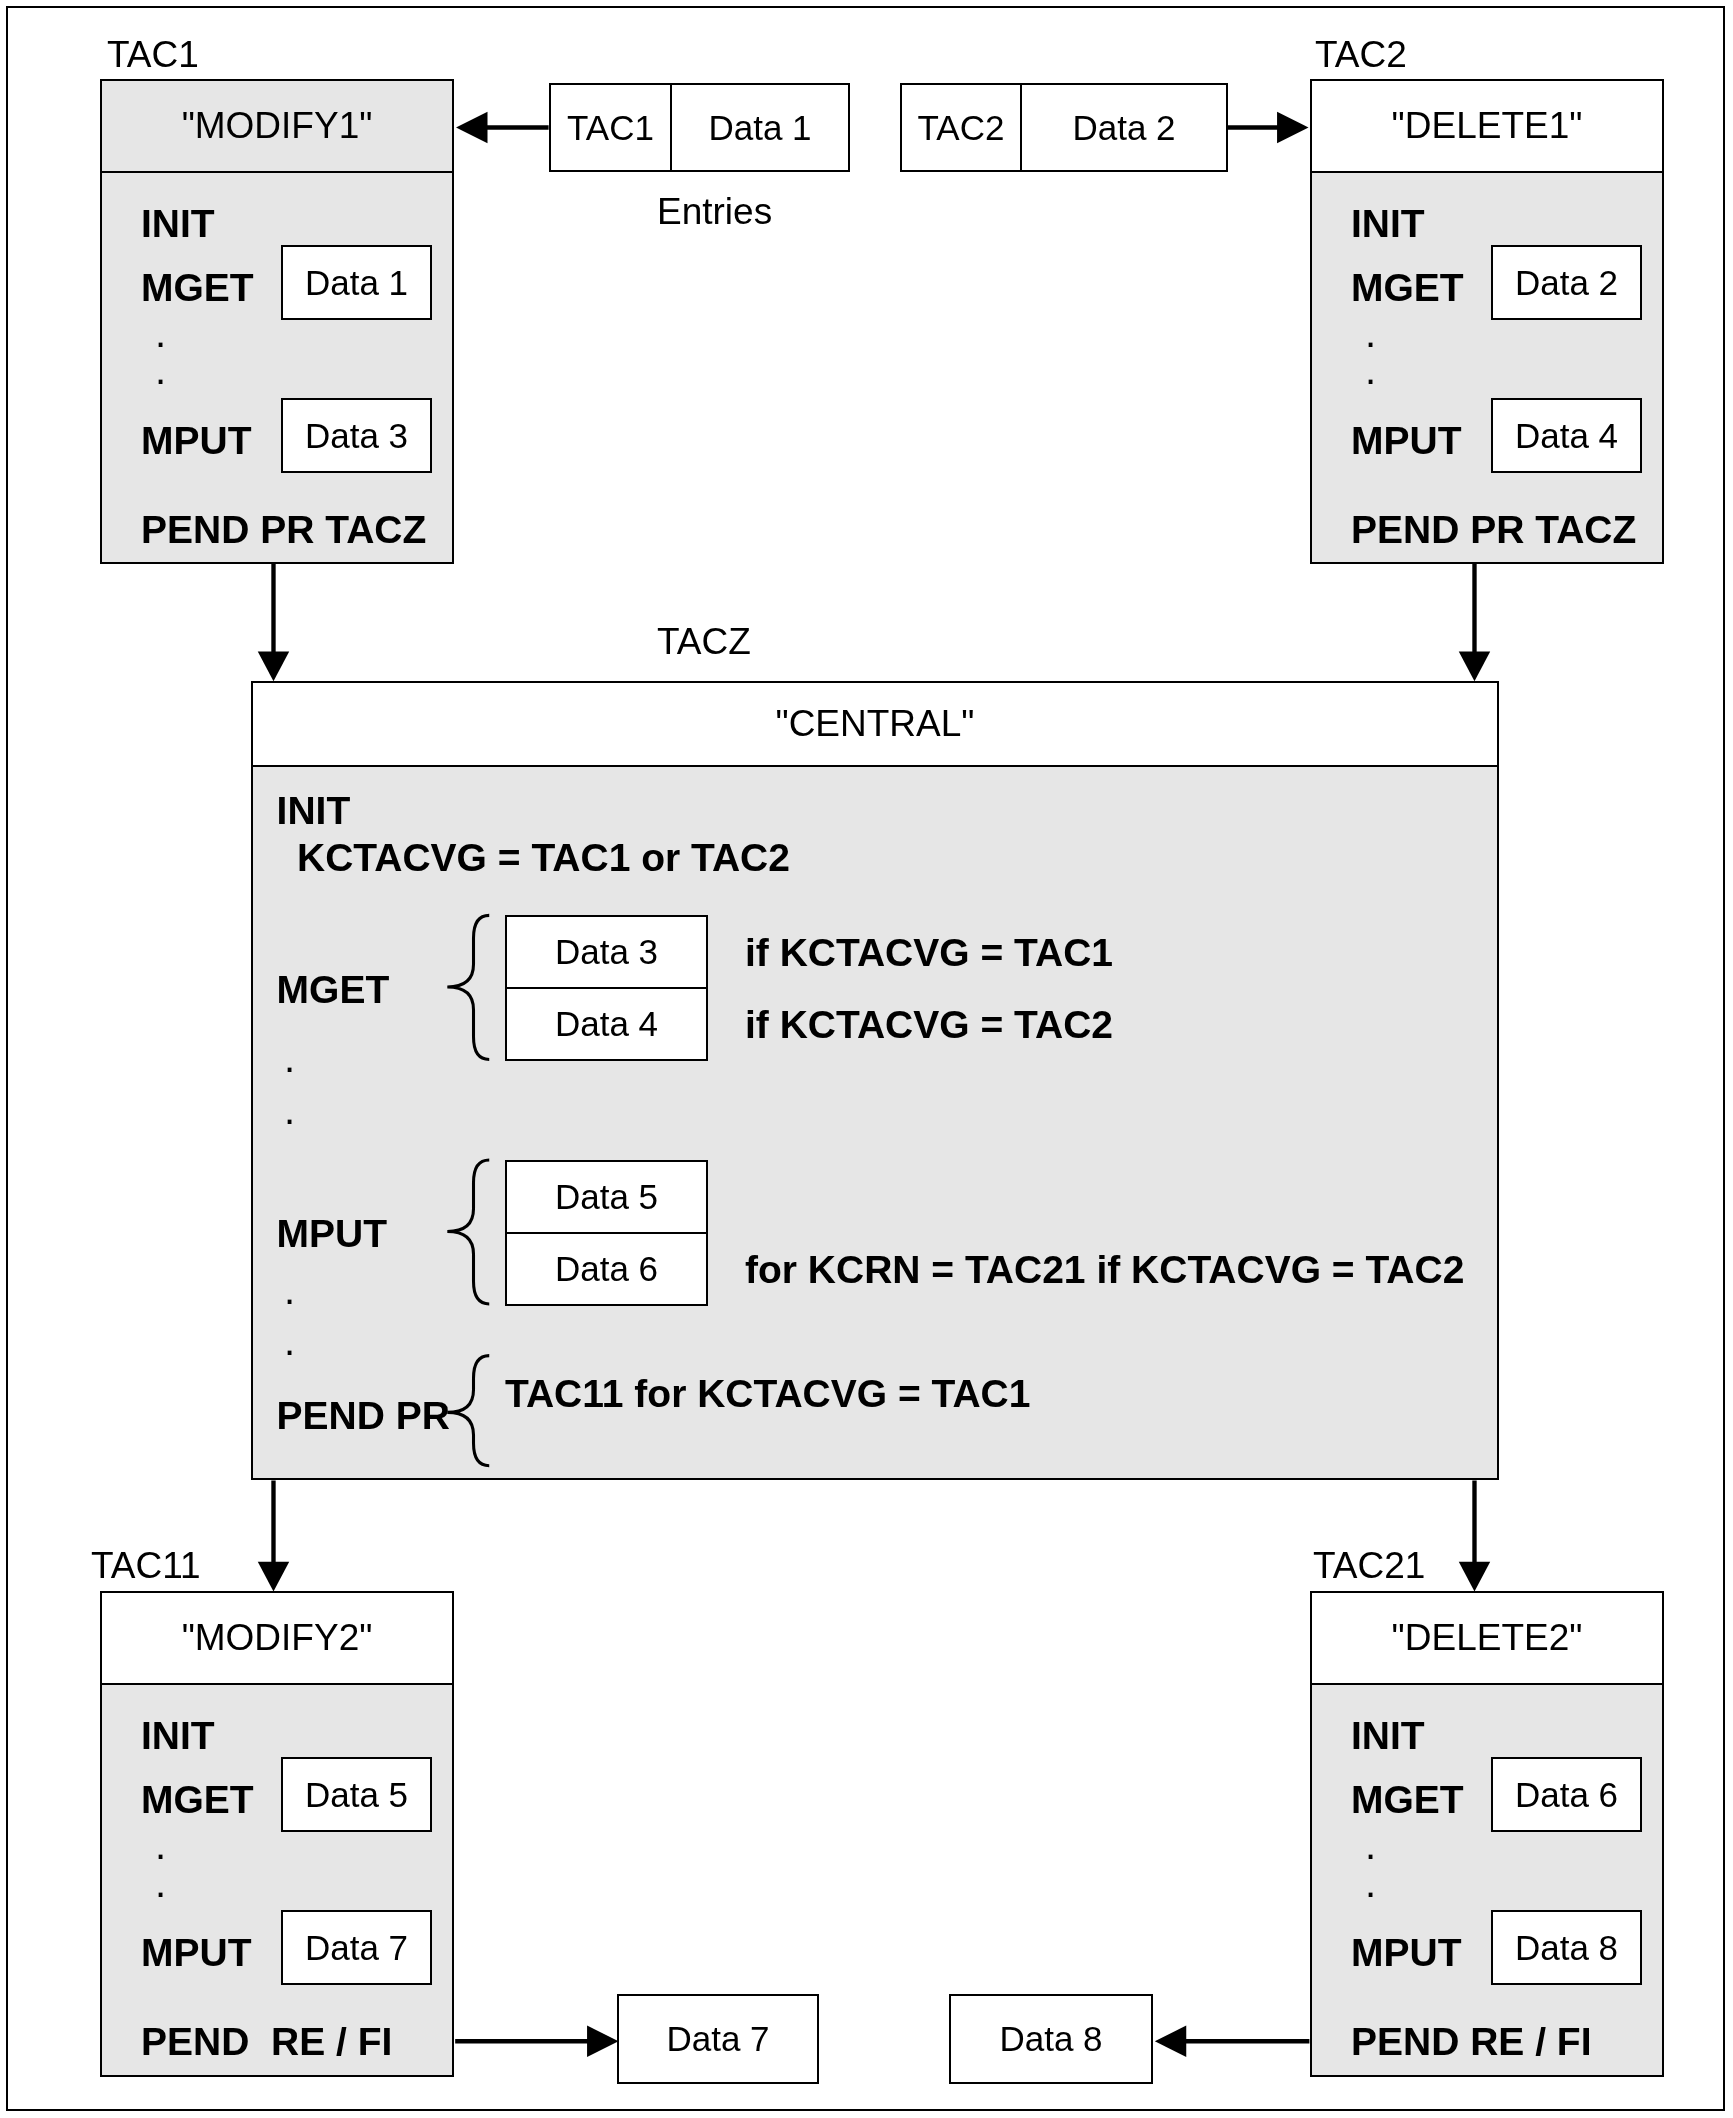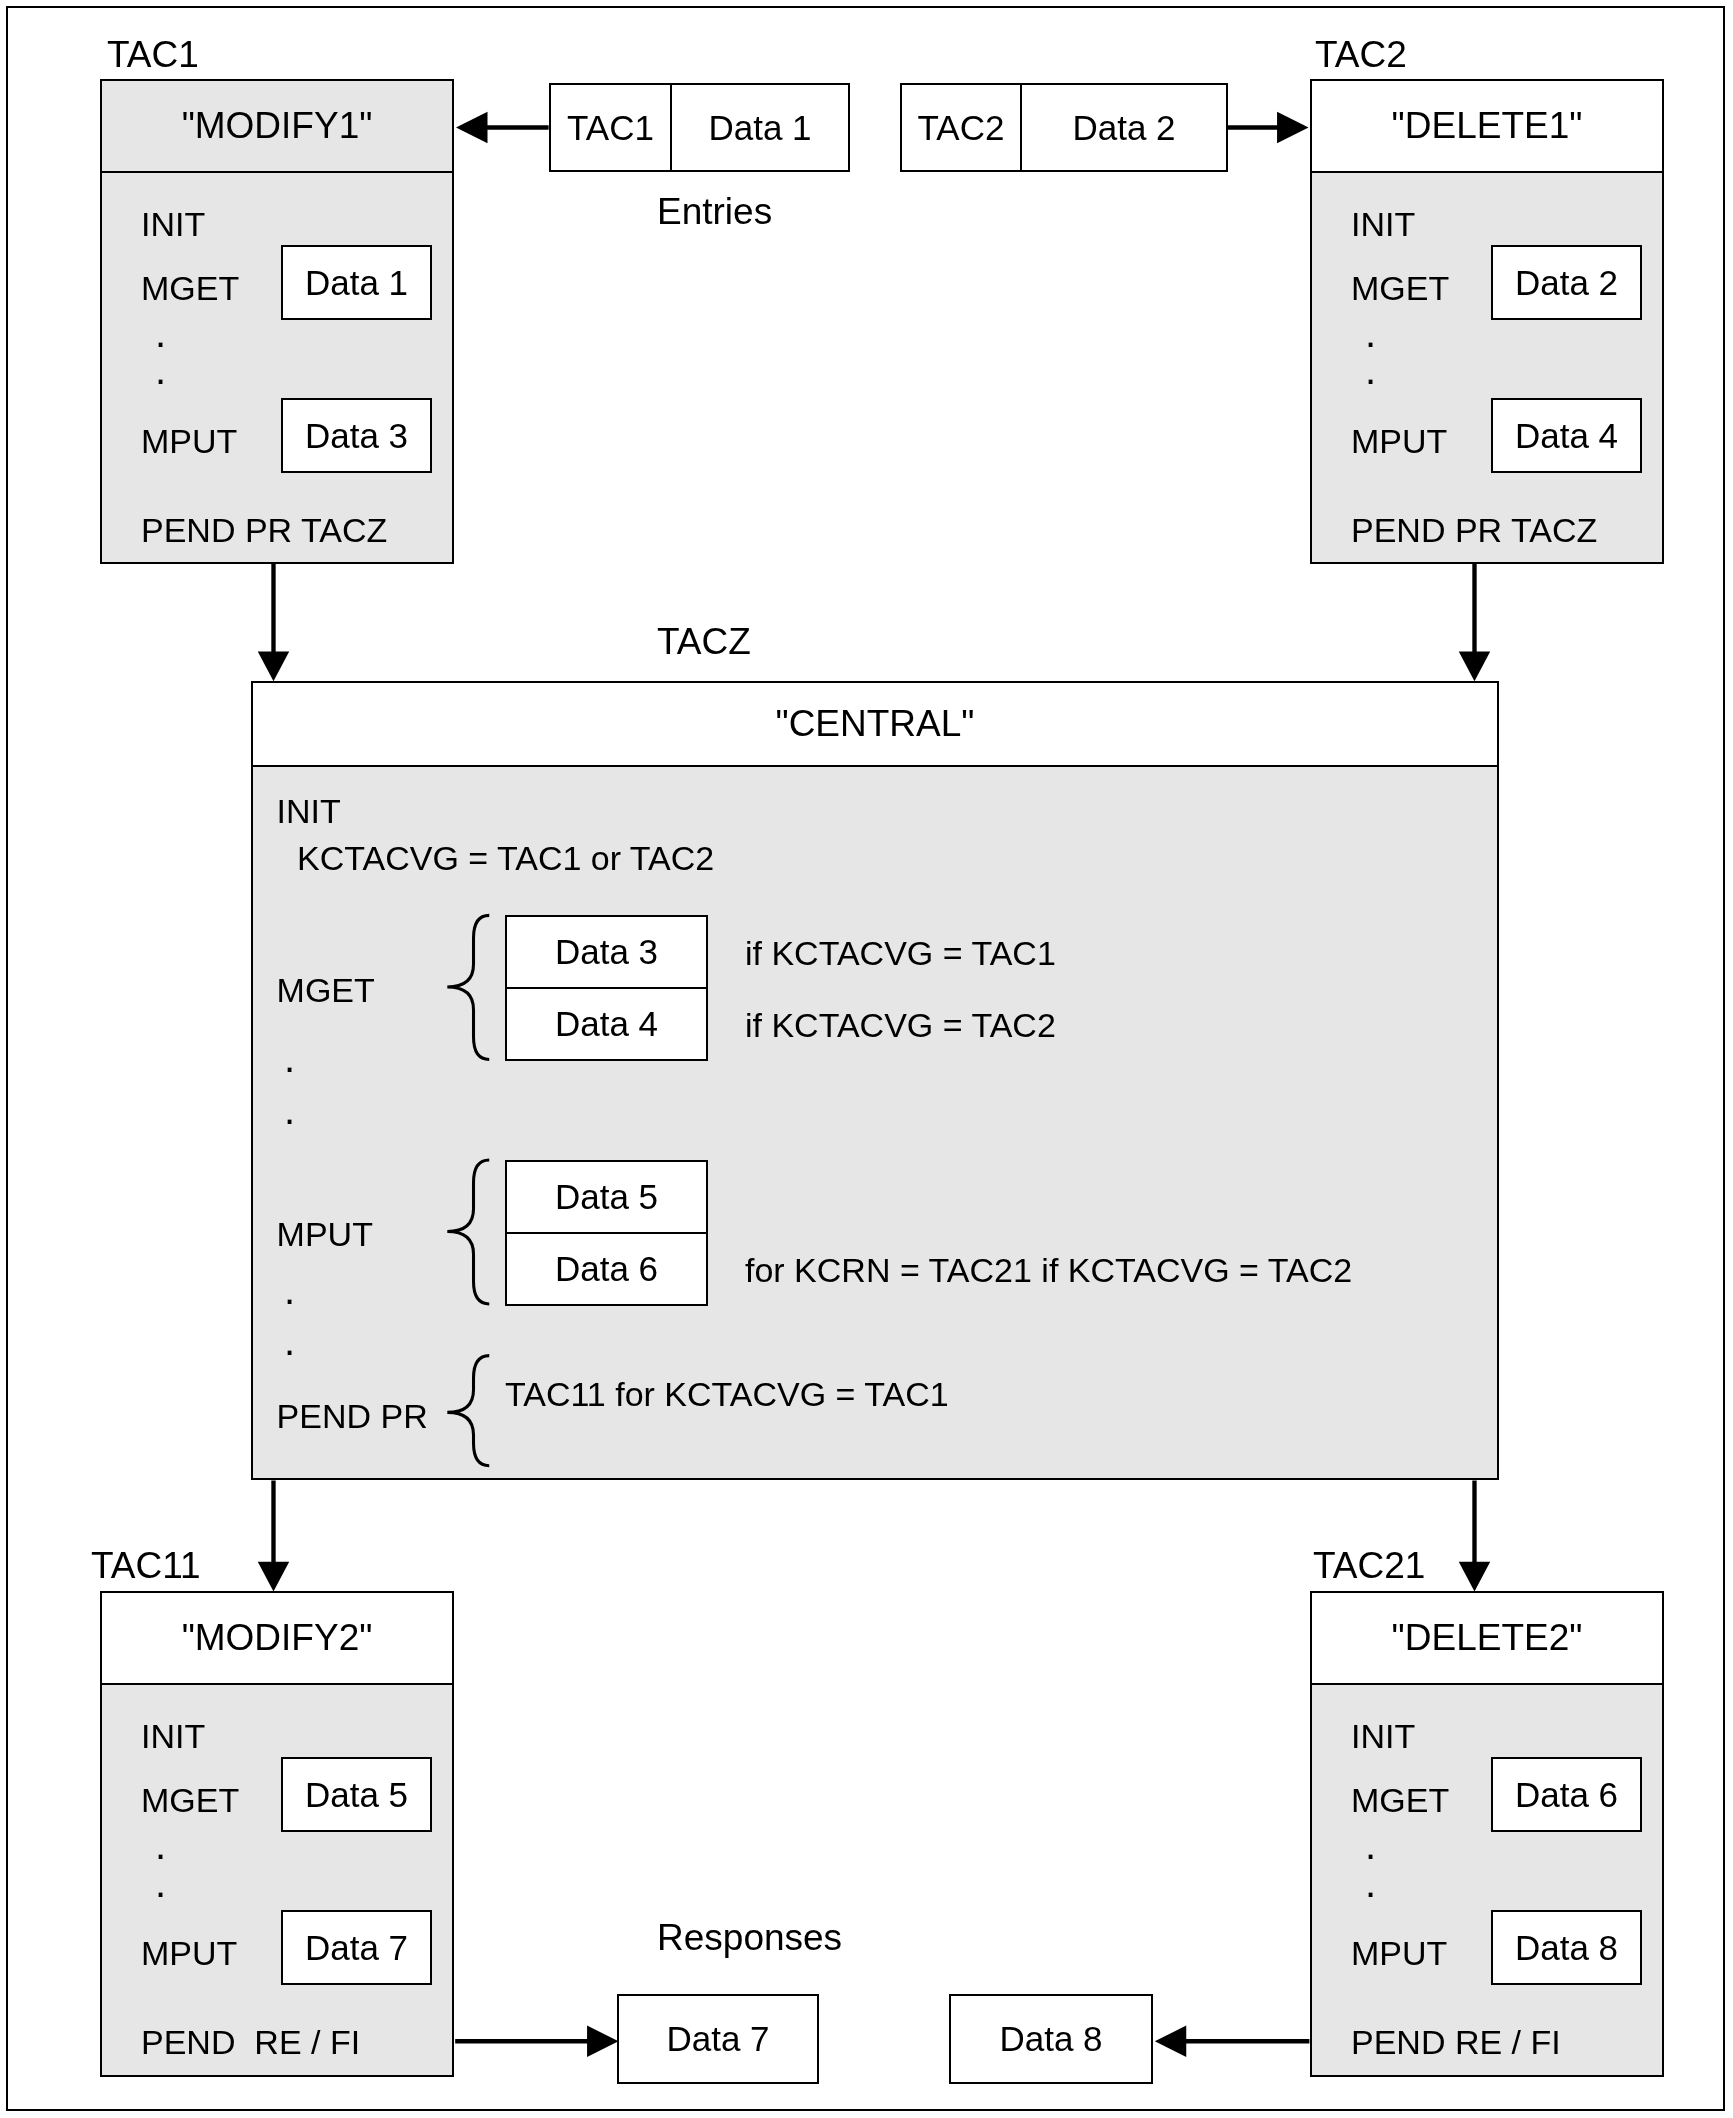--- a/index.html
+++ b/index.html
@@ -6,42 +6,41 @@
   body{width:1734px;height:2119px;position:relative;font-family:"Liberation Sans",sans-serif;color:#000;}
   #canvas{position:absolute;left:0;top:0;width:1734px;height:2119px;background:#fff;overflow:hidden;}
   .frame{position:absolute;left:6.1px;top:6.1px;width:1715px;height:2101px;border:2.6px solid #000;}
   .tag{position:absolute;font-size:37px;line-height:40px;white-space:pre;}
   .seclabel{position:absolute;left:657px;width:419px;font-size:37px;line-height:40px;}
   .box{position:absolute;border:2.6px solid #000;background:#e6e6e6;box-sizing:border-box;}
   .box-title{position:absolute;left:0;right:0;top:0;display:flex;align-items:center;justify-content:center;
              border-bottom:2.6px solid #000;font-size:37px;box-sizing:border-box;}
   .hdr-white{background:#ffffff;}
   .hdr-gray{background:#e6e6e6;}
-  .lbl{position:absolute;font-size:34px;line-height:42px;white-space:pre;}
+  .lbl{position:absolute;font-size:39px;line-height:42px;white-space:pre;font-weight:bold;}
   .databox{position:absolute;border:2.6px solid #000;background:#fff;box-sizing:border-box;
            display:flex;align-items:center;justify-content:center;font-size:35px;}
   .stack{position:absolute;border:2.6px solid #000;background:#fff;box-sizing:border-box;}
   .stack .cell{height:70px;display:flex;align-items:center;justify-content:center;font-size:35px;}
   .stack .cell + .cell{border-top:2.6px solid #000;}
   .entry{position:absolute;border:2.6px solid #000;background:#fff;box-sizing:border-box;display:flex;}
   .entry .cell-tac{display:flex;align-items:center;justify-content:center;font-size:35px;border-right:2.6px solid #000;box-sizing:border-box;}
   .entry .cell-data{flex:1;display:flex;align-items:center;justify-content:center;font-size:35px;}
   .dot{position:absolute;font-size:40px;line-height:40px;width:19px;}
   svg.overlay{position:absolute;left:0;top:0;pointer-events:none;}
 </style>
 </head>
 <body>
 
 <div id="canvas">
 
   <div class="frame"></div>
 
   <div class="seclabel" style="top:192px;">Entries</div>
   <div class="seclabel" style="top:622px;">TACZ</div>
-  <div class="seclabel" style="top:1918px;">Responses</div>
 
   <div class="tag" style="left:107px;top:35px;">TAC1</div>
   <div class="tag" style="left:1315px;top:35px;">TAC2</div>
   <div class="tag" style="left:91px;top:1546px;">TAC11</div>
   <div class="tag" style="left:1313px;top:1546px;">TAC21</div>
 
   <div class="entry" style="left:549px;top:83px;width:301px;height:89px;">
     <div class="cell-tac" style="width:121px;">TAC1</div>
     <div class="cell-data">Data 1</div>
   </div>

